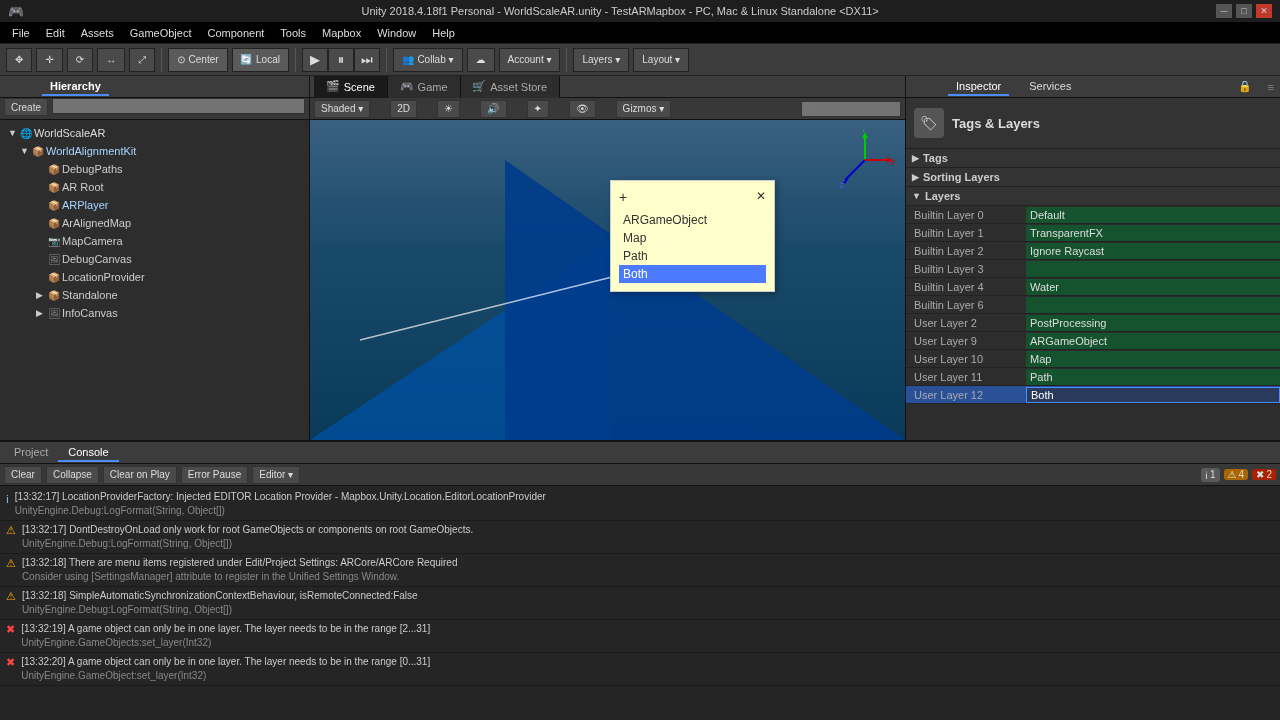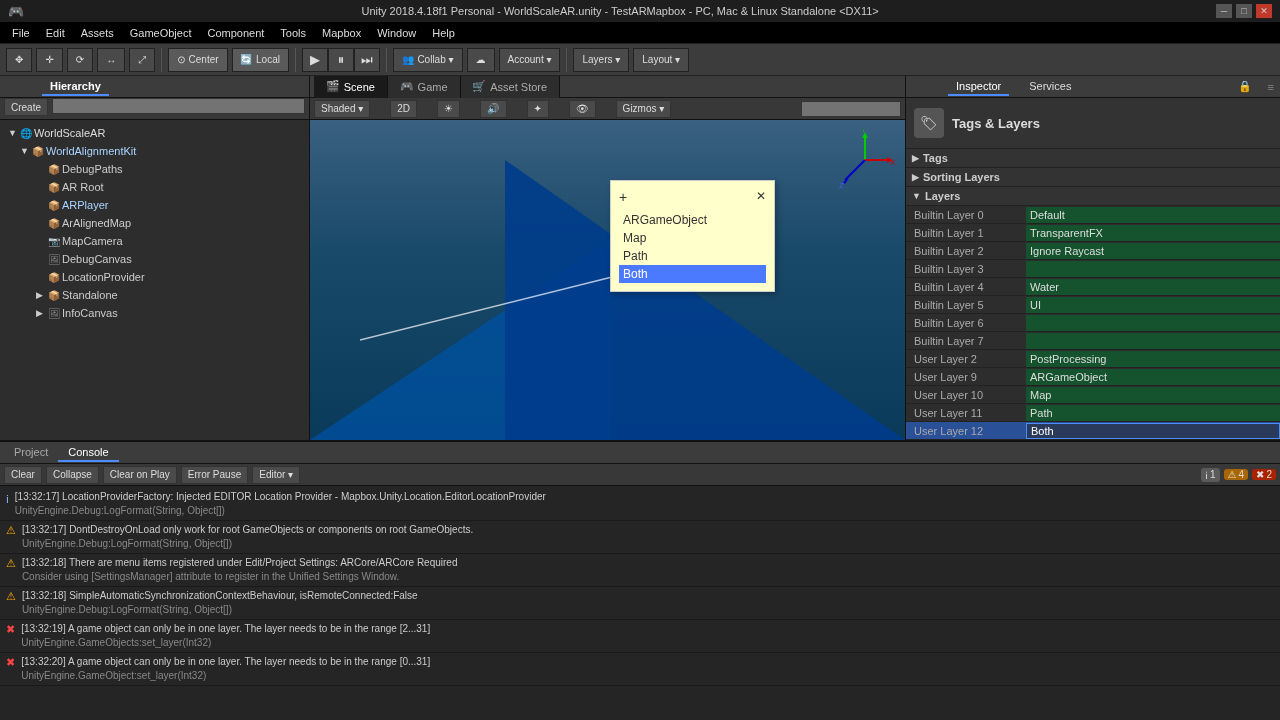--- a/index.html
+++ b/index.html
@@ -688,29 +688,21 @@
     </div>
             <div class="layer-row">
       <span class="layer-label">Builtin Layer 3</span>
       <input class="layer-value" type="text" value="" style="">
     </div>
             <div class="layer-row">
       <span class="layer-label">Builtin Layer 4</span>
       <input class="layer-value" type="text" value="Water" style="">
     </div>
             <div class="layer-row">
-      <span class="layer-label">Builtin Layer 5</span>
-      <input class="layer-value" type="text" value="UI" style="">
-    </div>
-            <div class="layer-row">
       <span class="layer-label">Builtin Layer 6</span>
-      <input class="layer-value" type="text" value="" style="">
-    </div>
-            <div class="layer-row">
-      <span class="layer-label">Builtin Layer 7</span>
       <input class="layer-value" type="text" value="" style="">
     </div>
           </div>
 
         <div id="user-layers">
         <div class="layer-row">
       <span class="layer-label">User Layer 2</span>
       <input class="layer-value" type="text" value="PostProcessing" style="">
     </div>
             <div class="layer-row">

